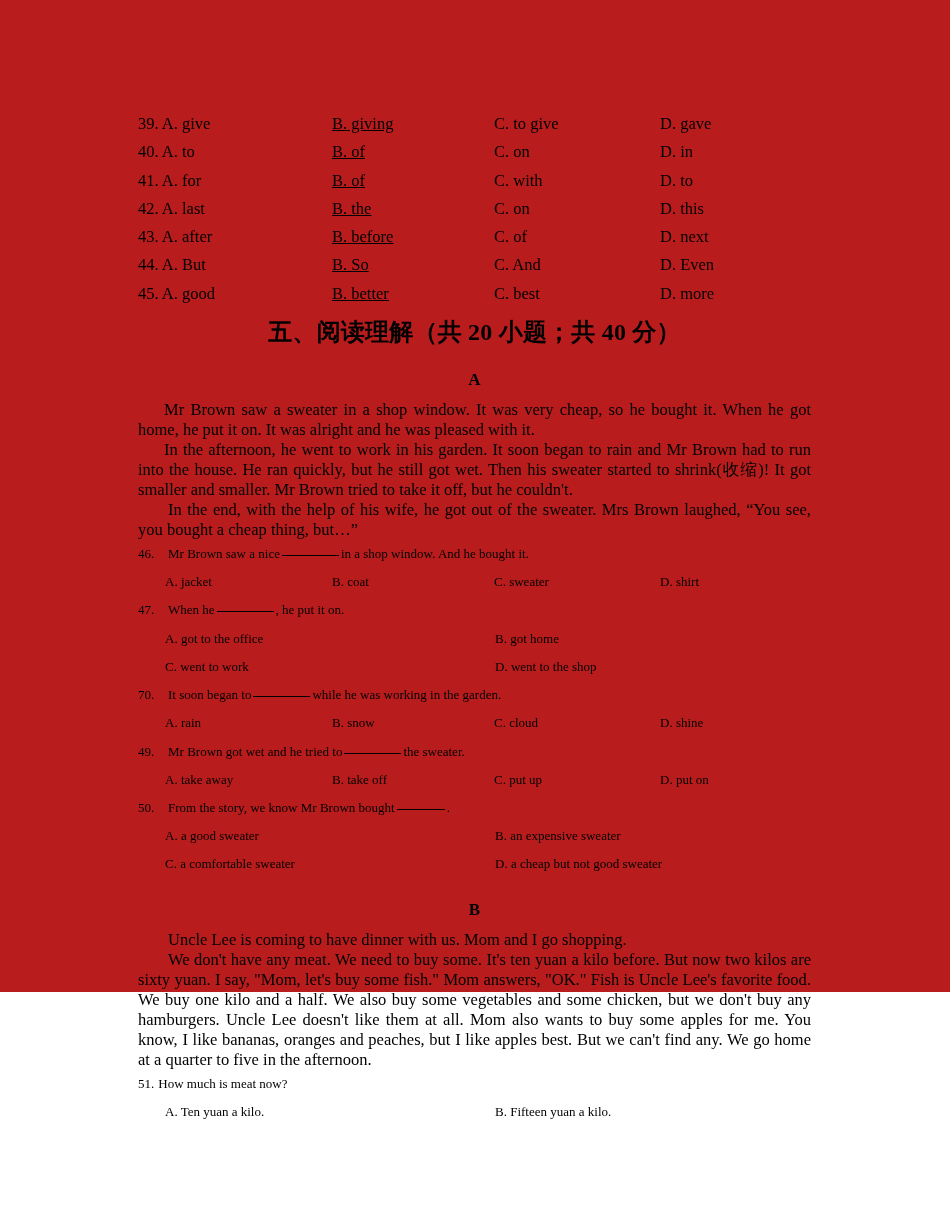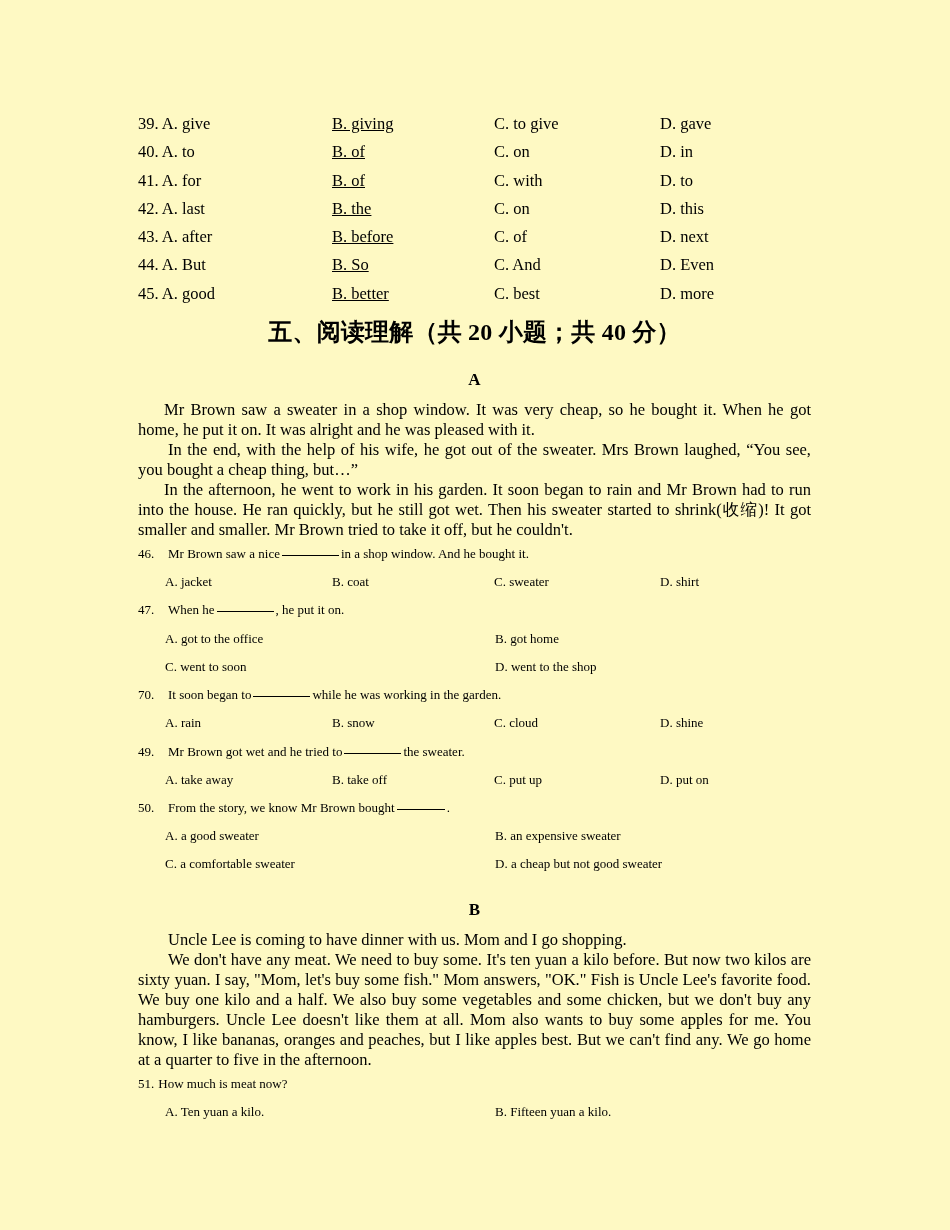--- a/index.html
+++ b/index.html
@@ -10,22 +10,22 @@
   body {
     width: 950px;
     height: 1230px;
     font-family: "Liberation Serif", "DejaVu Serif", serif;
     color: #000000;
     overflow: hidden;
   }
   .page {
     position: relative;
     width: 950px;
-    height: 1230px;
-    background: #fef9c3;
+    height: 992px;
+    background: #b91c1c;
     box-sizing: border-box;
     padding: 110px 139px 0 138px;
   }
   .body-col {
     width: 673px;
   }
 
   
   .opt-row {
     display: flex;
@@ -158,22 +158,22 @@
         <span class="c2">B. better</span>
         <span class="c3">C. best</span>
         <span class="c4">D. more</span>
       </div>
     </div>
 
     <div class="section-heading">五、阅读理解（共 20 小题；共 40 分）</div>
 
     <div class="passage-letter">A</div>
     <p class="para">Mr Brown saw a sweater in a shop window. It was very cheap, so he bought it. When he got home, he put it on. It was alright and he was pleased with it.</p>
+    <p class="para">In the afternoon, he went to work in his garden. It soon began to rain and Mr Brown had to run into the house. He ran quickly, but he still got wet. Then his sweater started to shrink(收缩)! It got smaller and smaller. Mr Brown tried to take it off, but he couldn't.</p>
     <p class="para tight">In the end, with the help of his wife, he got out of the sweater. Mrs Brown laughed, “You see, you bought a cheap thing, but…”</p>
-    <p class="para">In the afternoon, he went to work in his garden. It soon began to rain and Mr Brown had to run into the house. He ran quickly, but he still got wet. Then his sweater started to shrink(收缩)! It got smaller and smaller. Mr Brown tried to take it off, but he couldn't.</p>
 
     <div class="question">
       <span class="q-num">46.</span>
       <span class="q-text"><span>Mr Brown saw a nice</span><span class="blank"></span><span>in a shop window. And he bought it.</span></span>
     </div>
     <div class="q-opts four">
       <span class="c1">A. jacket</span>
       <span class="c2">B. coat</span>
       <span class="c3">C. sweater</span>
       <span class="c4">D. shirt</span>
@@ -181,21 +181,21 @@
 
     <div class="question">
       <span class="q-num">47.</span>
       <span class="q-text"><span>When he</span><span class="blank"></span><span>, he put it on.</span></span>
     </div>
     <div class="q-opts two">
       <span class="c1">A. got to the office</span>
       <span class="c2">B. got home</span>
     </div>
     <div class="q-opts two">
-      <span class="c1">C. went to soon</span>
+      <span class="c1">C. went to work</span>
       <span class="c2">D. went to the shop</span>
     </div>
 
     <div class="question">
       <span class="q-num">70.</span>
       <span class="q-text"><span>It soon began to</span><span class="blank"></span><span>while he was working in the garden.</span></span>
     </div>
     <div class="q-opts four">
       <span class="c1">A. rain</span>
       <span class="c2">B. snow</span>

